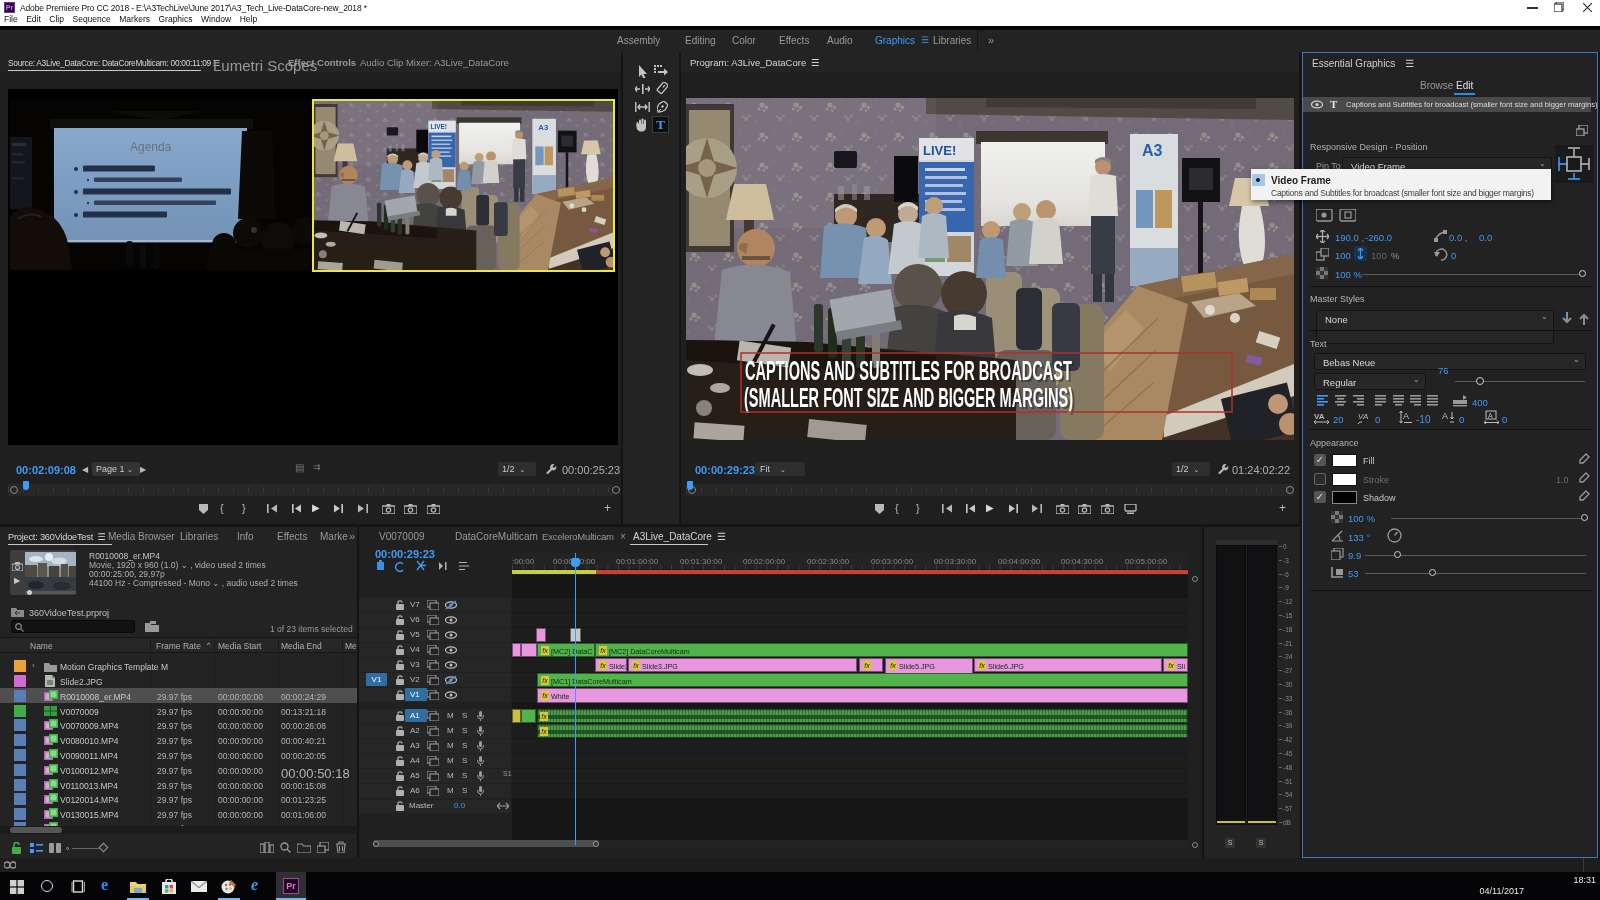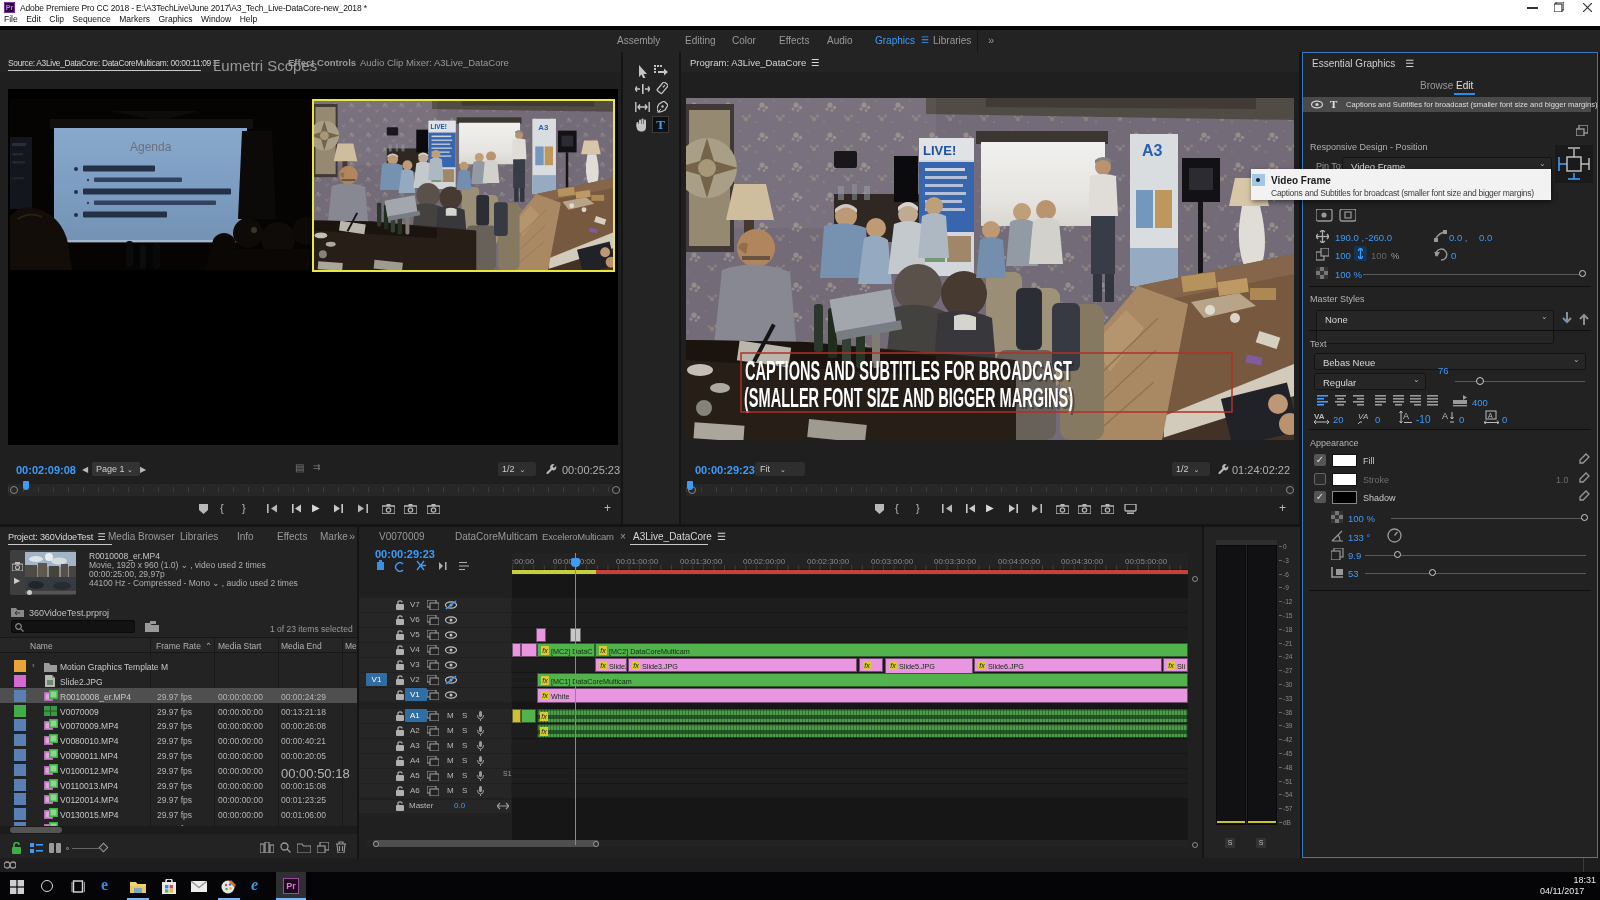--- a/index.html
+++ b/index.html
@@ -1474,16 +1474,16 @@
         <circle cx="5.5" cy="10" r="1.2" fill="#38b048"></circle>
         <circle cx="9.5" cy="9.5" r="1.2" fill="#e8a830"></circle>
         <path d="M10,1 L15,6 L13,8 L8,3 Z" fill="#c87830"></path>
       </svg>
 <span class="abs" style="left:251px;top:4px;font-size:16px;font-weight:bold;color:#3f9ae8;font-family:'Liberation Serif',serif;font-style:italic;">e</span>
 <div class="abs" style="left:276px;top:0px;width:30px;height:28px;background:#2e2e33;border-bottom:2px solid #77b7f7;"></div>
 <div class="abs" style="left:283px;top:6px;width:16px;height:16px;background:#20081f;border:1px solid #9a4a9a;color:#d87ad8;font-size:9px;font-weight:bold;text-align:center;line-height:15px;">Pr</div>
 <div class="abs" style="left:127px;top:26px;width:22px;height:2px;background:#77b7f7;"></div>
 <div class="abs" style="left:218px;top:26px;width:22px;height:2px;background:#77b7f7;"></div>
   <div class="abs" style="left:1566px;top:3px;font-size:9px;color:#e8e8e8;text-align:right;width:30px;">18:31</div>
-  <div class="abs" style="left:1540px;top:14px;font-size:9px;color:#e8e8e8;width:56px;">04/11/2017</div>
+  <div class="abs" style="left:1468px;top:14px;font-size:9px;color:#e8e8e8;text-align:right;width:56px;">04/11/2017</div>
 </div>
 
 </div>
 
 </body></html>

